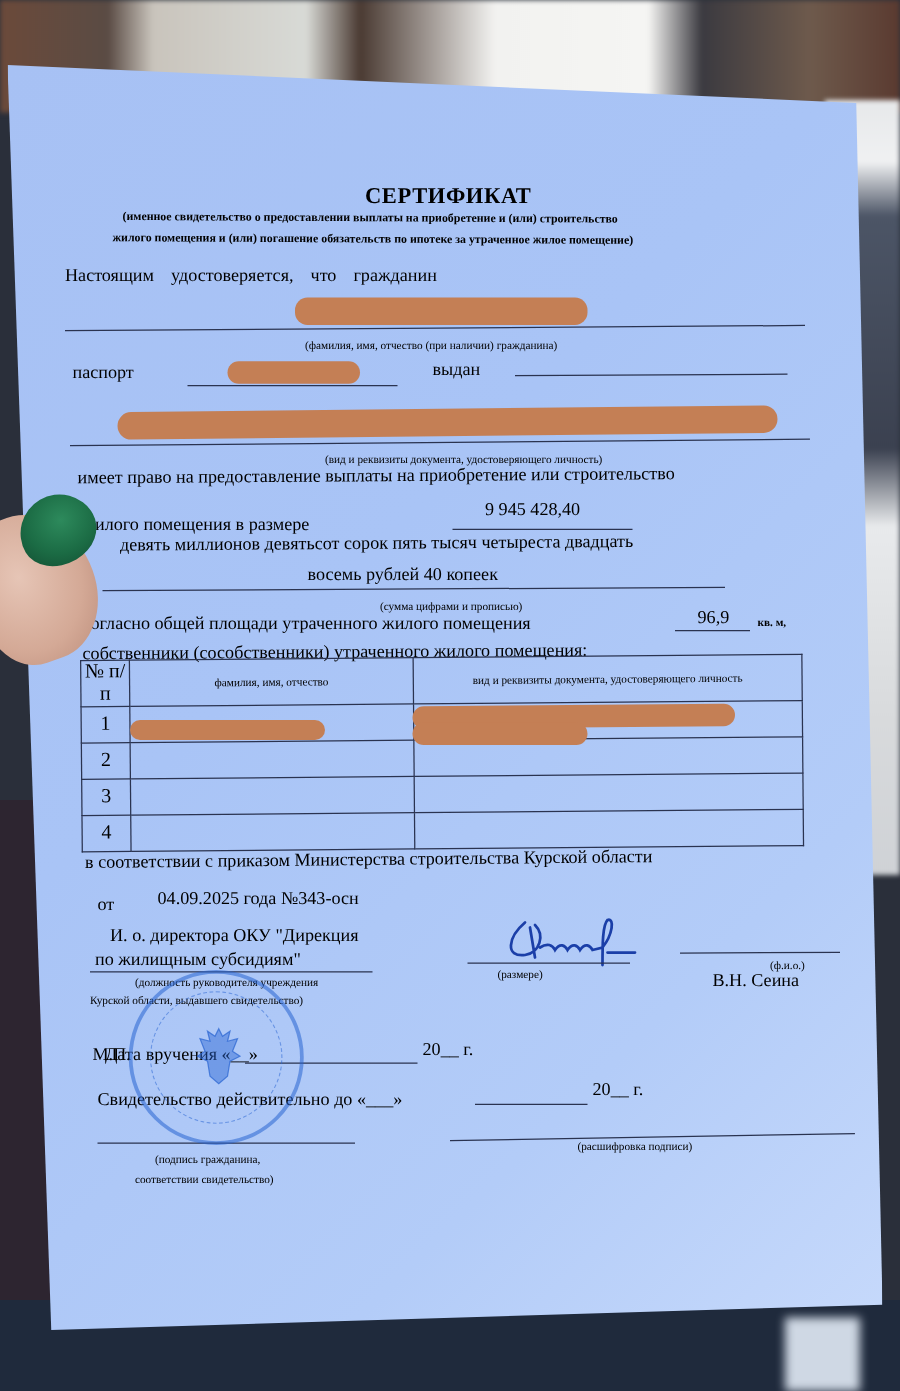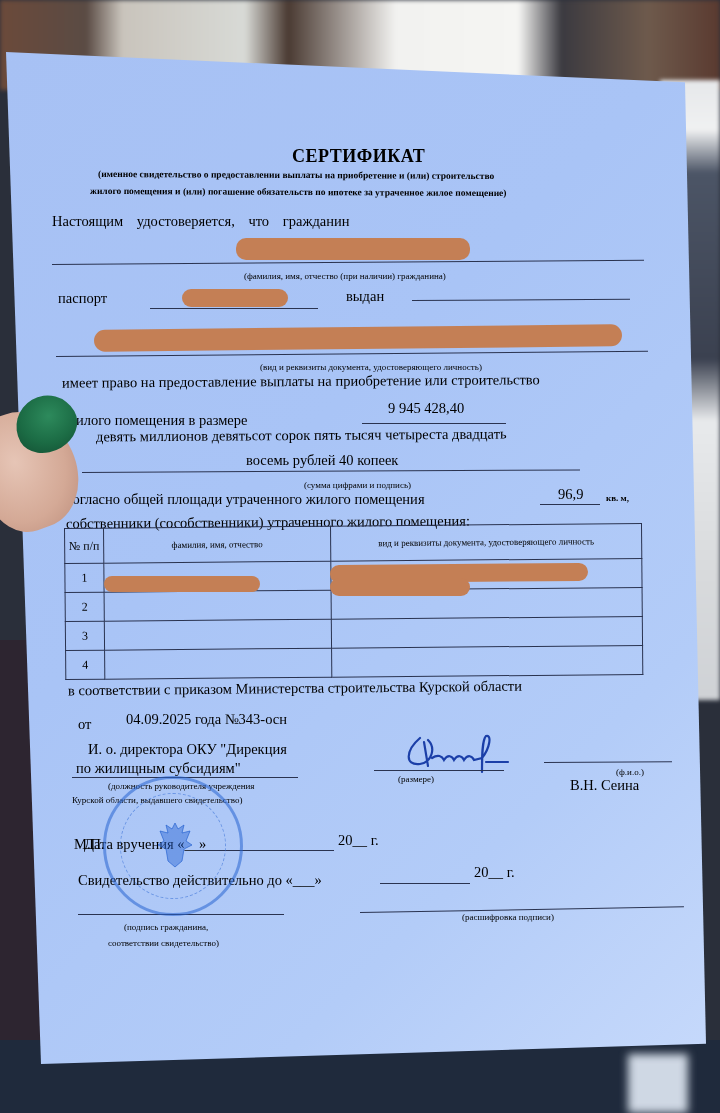--- a/index.html
+++ b/index.html
@@ -22,21 +22,21 @@
   .title{left:292px;top:146px;font-size:18px;font-weight:bold;letter-spacing:0.5px;font-family:Liberation Serif, serif;}
   .sub{font-size:9.5px;font-weight:bold;}
   .body{font-size:14.5px;}
   .small{font-size:9px;}
   .line{position:absolute;height:1px;background:#2a3350;transform-origin:left center;}
   .redact{position:absolute;background:#c47f55;border-radius:10px;}
 
   table.owners{position:absolute;left:64px;top:528px;width:578px;border-collapse:collapse;transform:rotate(-0.5deg);transform-origin:left top;}
   table.owners td{border:1.3px solid #2a3350;font-size:9px;text-align:center;padding:0;height:28px;vertical-align:middle;}
   table.owners tr.head td{height:34px;}
-  table.owners td.num{width:38px;font-size:12px;}
+  table.owners td.num{width:38px;font-size:16px;}
   table.owners td.fio{width:226px;}
 
   .nail{position:absolute;left:15px;top:396px;width:62px;height:56px;background:radial-gradient(ellipse at 60% 40%,#2d8a5c 0%,#1b6b44 55%,#124a30 100%);border-radius:50% 50% 48% 52%/55% 55% 45% 45%;transform:rotate(-30deg);}
   .thumb{position:absolute;left:-20px;top:410px;width:96px;height:120px;background:radial-gradient(ellipse at 40% 40%,#e6c5b6 0%,#d4a996 60%,#b98a78 100%);border-radius:40% 55% 50% 40%;transform:rotate(-20deg);}
 
   .seal{position:absolute;left:103px;top:776px;width:140px;height:140px;border-radius:50%;
     border:3px solid rgba(40,100,210,0.55);box-sizing:border-box;}
   .seal::before{content:"";position:absolute;left:14px;top:14px;right:14px;bottom:14px;border-radius:50%;border:1.5px dashed rgba(40,100,210,0.5);}
   .seal .eagle{position:absolute;left:50px;top:40px;width:38px;height:52px;}
   .sign{position:absolute;left:398px;top:728px;width:120px;height:48px;}
@@ -73,21 +73,21 @@
 <div class="line" style="left:56px;top:356px;width:592px;transform:rotate(-0.5deg);"></div>
 <div class="t small" style="left:236px;top:362px;padding-left:24px;">(вид и реквизиты документа, удостоверяющего личность)</div>
 
 <div class="t body" style="left:62px;top:373px;transform:rotate(-0.4deg);">имеет право на предоставление выплаты на приобретение или строительство</div>
 <div class="t body" style="left:66px;top:412px;">жилого помещения в размере</div>
 <div class="t body" style="left:388px;top:400px;">9 945 428,40</div>
 <div class="line" style="left:362px;top:423px;width:144px;"></div>
 <div class="t body" style="left:96px;top:427px;transform:rotate(-0.4deg);">девять миллионов девятьсот сорок пять тысяч четыреста двадцать</div>
 <div class="t body" style="left:246px;top:452px;">восемь рублей 40 копеек</div>
 <div class="line" style="left:82px;top:472px;width:498px;transform:rotate(-0.3deg);"></div>
-<div class="t small" style="left:304px;top:480px;">(сумма цифрами и подпись)</div>
+<div class="t small" style="left:304px;top:480px;">(сумма цифрами и прописью)</div>
 
 <div class="t body" style="left:66px;top:491px;">согласно общей площади утраченного жилого помещения</div>
 <div class="t body" style="left:558px;top:486px;">96,9</div>
 <div class="line" style="left:540px;top:504px;width:60px;"></div>
 <div class="t small" style="left:606px;top:493px;font-weight:bold;">кв. м,</div>
 
 <div class="t body" style="left:66px;top:514px;transform:rotate(-0.4deg);">собственники (сособственники) утраченного жилого помещения:</div>
 
 <table class="owners">
   <tbody>

